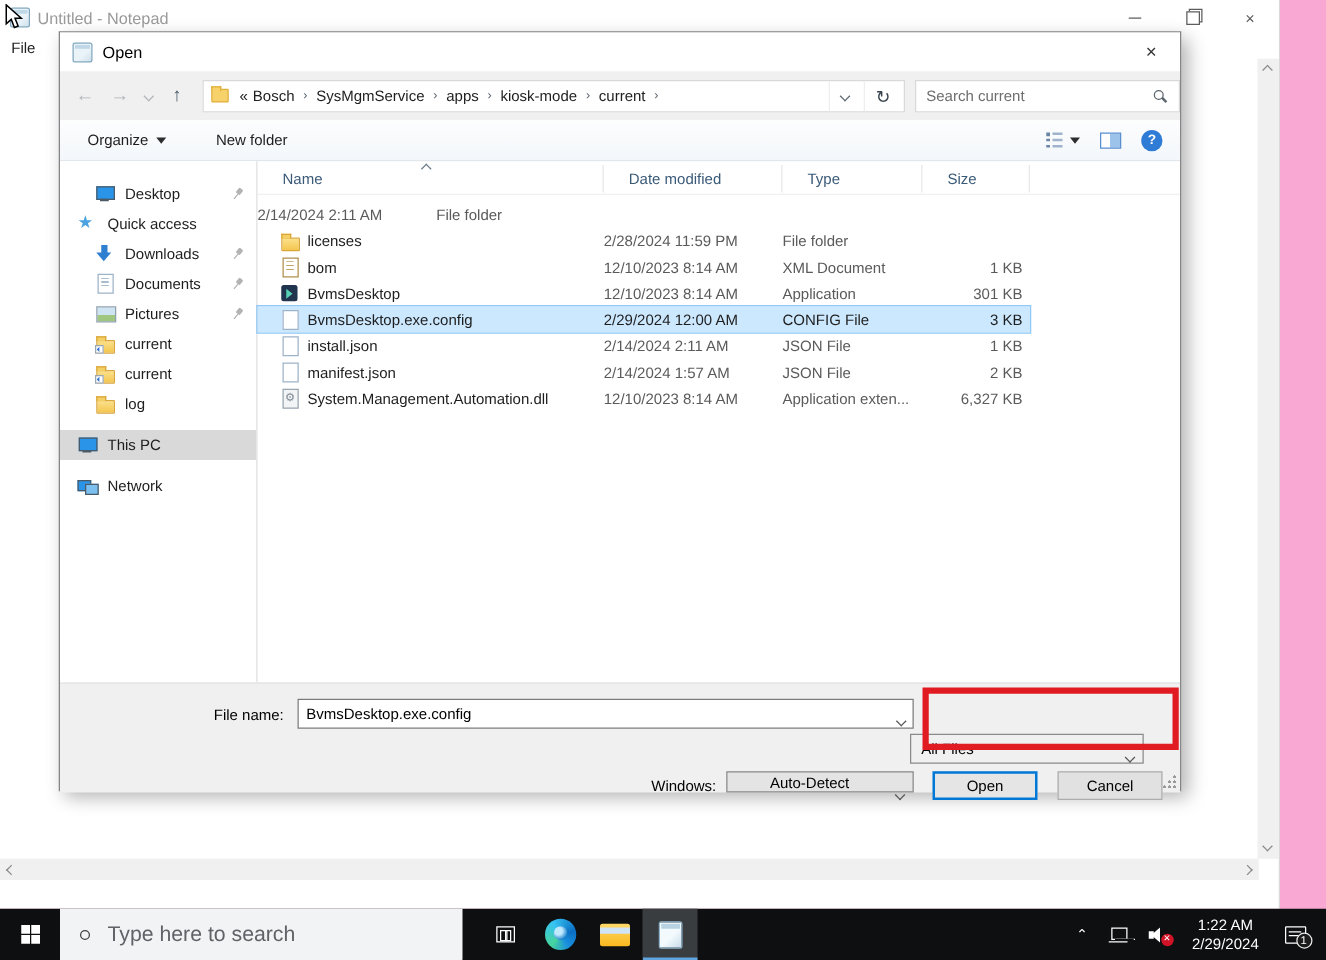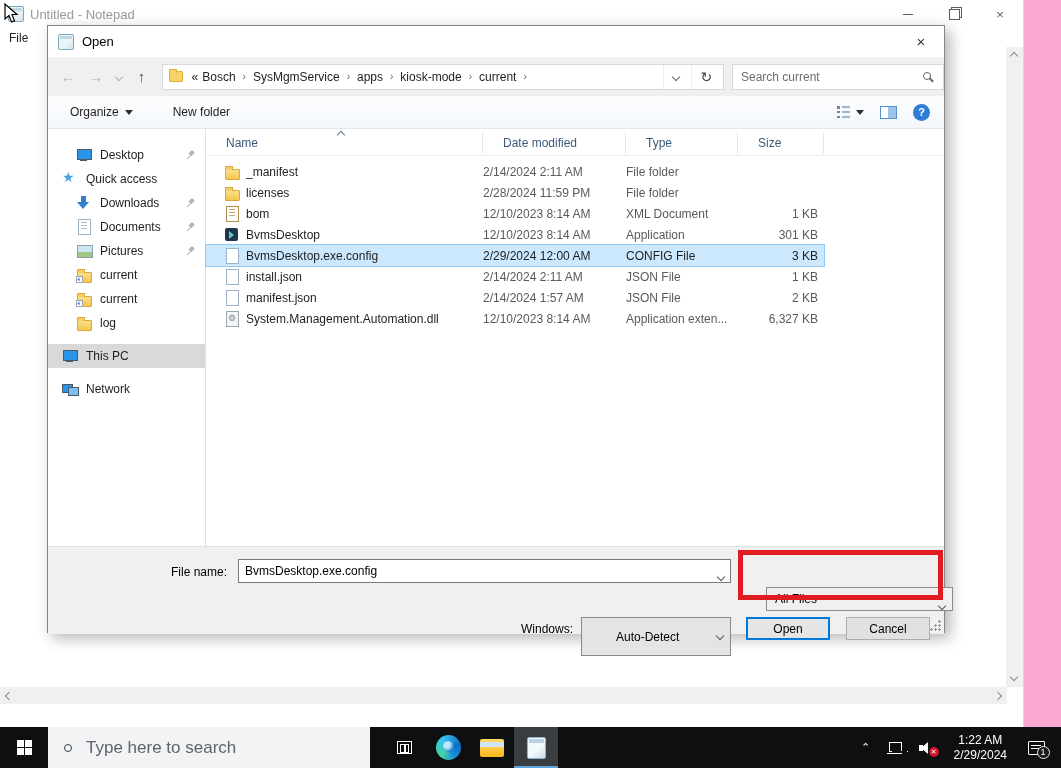--- a/index.html
+++ b/index.html
@@ -120,23 +120,23 @@
   .row-selected { background:#cce8ff; outline:1px solid #90c8f6; }
   .row-selected .cell { color:#1e1e1e; }
 
   .footer { position:absolute; left:0; top:520px; width:100%; height:88px; background:#f0f0f0; border-top:1px solid #e2e2e2; }
   .fn-label { position:absolute; left:123px; top:18px; font-size:12px; }
   .fn-input { position:absolute; left:190px; top:12px; width:493px; height:24px; background:#fff; border:1px solid #7a7a7a; }
   .fn-input input { position:absolute; left:6px; top:1px; width:460px; height:20px; border:none; outline:none; font-size:12px; font-family:"Liberation Sans",sans-serif; background:transparent; color:#000; }
   .fn-input .dd { position:absolute; right:6px; top:9px; }
   .combo { position:absolute; background:#e4e4e4; border:1px solid #8a8a8a; font-size:12px; display:flex; align-items:center; padding-left:8px; color:#000; }
   .combo .dd { position:absolute; right:7px; top:10px; }
-  .filetype-combo { left:718px; top:40px; width:187px; height:24px; background:#f0f0f0;text-align:right; }
+  .filetype-combo { left:680px; top:40px; width:187px; height:24px; background:#f0f0f0;text-align:right; }
   .enc-label { position:absolute; left:473px; top:75px; font-size:12px; }
-  .enc-combo { left:533px; top:70px; width:150px; height:39px;padding-left:34px; }
+  .enc-combo { left:533px; top:70px; width:150px; height:17px;padding-left:34px; }
   .btn { position:absolute; width:84px; height:23px; display:flex; align-items:center; justify-content:center; font-size:12px; background:#e1e1e1; border:1px solid #adadad; }
   .btn-open { left:698px; top:70px; border:2px solid #0078d7; background:#e5e5e5; }
   .btn-cancel { left:798px; top:70px; }
   .annotation { position:absolute; left:690px; top:524px; width:205px; height:50px; border:5px solid #e11b22; z-index:30; pointer-events:none; }
   .grip { position:absolute; right:3px; bottom:3px; width:12px; height:12px;
       background:
         radial-gradient(circle 1.2px, #9a9a9a 1.2px, transparent 1.3px) 9px 9px/3px 3px no-repeat,
         radial-gradient(circle 1.2px, #9a9a9a 1.2px, transparent 1.3px) 9px 5px/3px 3px no-repeat,
         radial-gradient(circle 1.2px, #9a9a9a 1.2px, transparent 1.3px) 5px 9px/3px 3px no-repeat,
         radial-gradient(circle 1.2px, #9a9a9a 1.2px, transparent 1.3px) 9px 1px/3px 3px no-repeat,
@@ -324,24 +324,20 @@
       <div class="filelist">
         <div class="fl-header">
           <span class="fl-sort"><span class="chev chev-up" style="border-color:#6b7a88;"></span></span>
           <div class="fl-hcell col-name">Name</div>
           <div class="fl-hcell col-date">Date modified</div>
           <div class="fl-hcell col-type">Type</div>
           <div class="fl-hcell col-size">Size</div>
         </div>
         <div class="fl-rows">
           <div class="fl-row">
-            <div class="cell c-name">
-                <span class="ico i-folder"></span>
-                <span>_manifest</span>
-              </div>
             <div class="cell c-date">2/14/2024 2:11 AM</div>
             <div class="cell c-type">File folder</div>
             <div class="cell c-size"></div>
           </div>
           <div class="fl-row">
             <div class="cell c-name">
                 <span class="ico i-folder"></span>
                 <span>licenses</span>
               </div>
             <div class="cell c-date">2/28/2024 11:59 PM</div>

